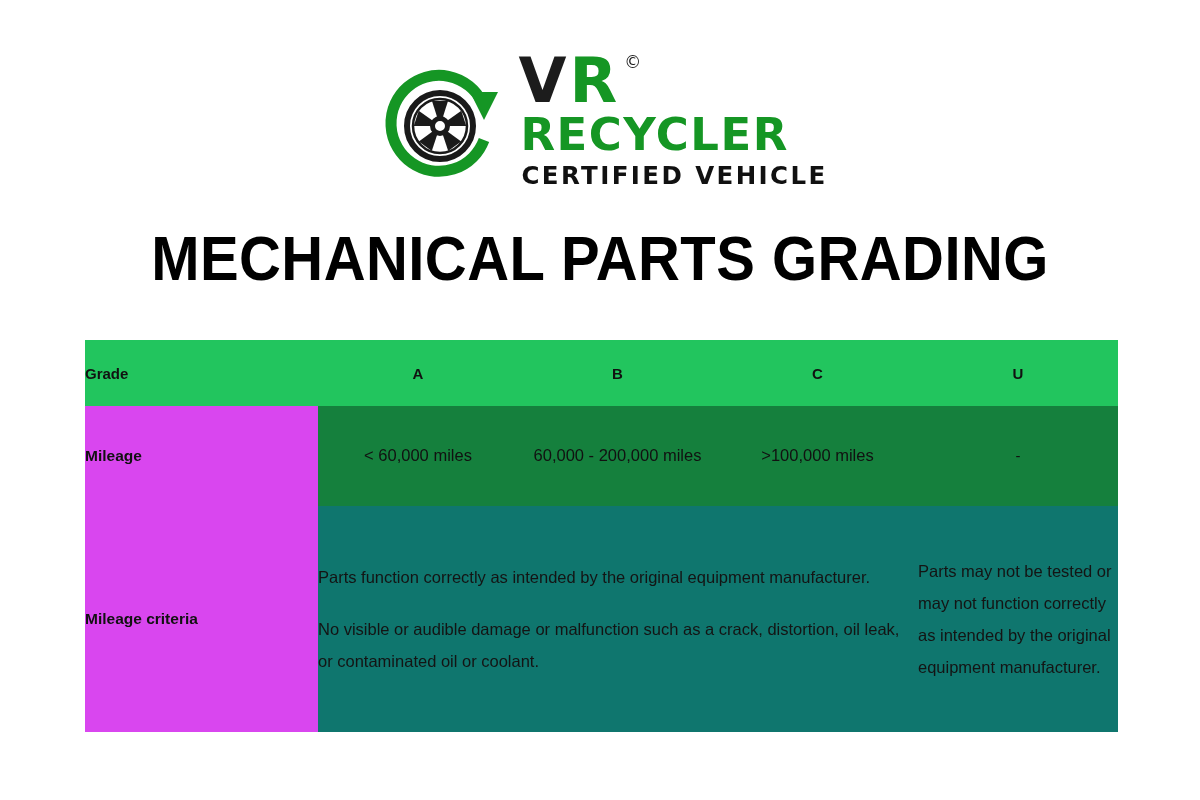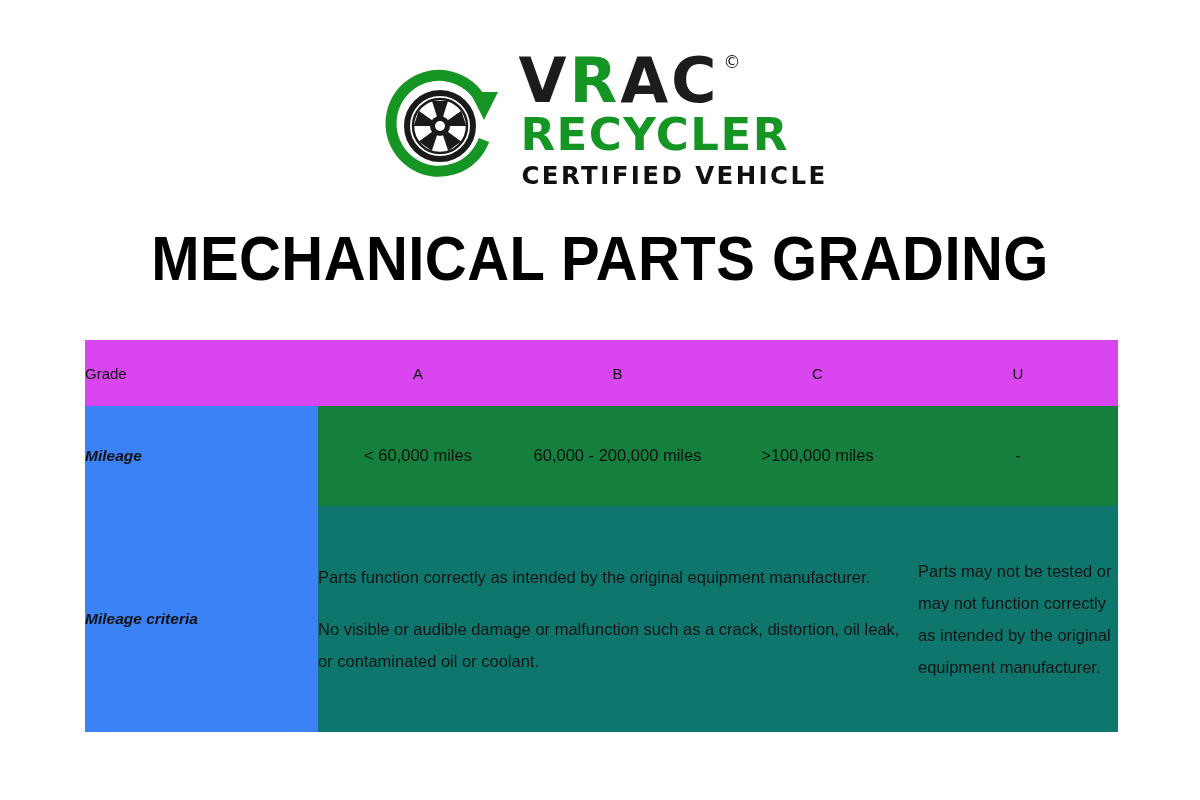--- a/index.html
+++ b/index.html
@@ -115,41 +115,40 @@
     border: 0;
   }
 
   .col-label   { width: 233px; }
   .col-a       { width: 200px; }
   .col-b       { width: 199px; }
   .col-c       { width: 201px; }
   .col-u       { width: 200px; }
 
   .hdr-cell {
-    background: #d946ef;
+    background: #22c55e;
     height: 66px;
     color: #111111;
-    font-weight: normal;
+    font-weight: bold;
     font-size: 15px;
     text-align: center;
   }
   .hdr-cell.label {
     text-align: left;
     padding-left: 13px;
   }
   .hdr-cell .hdr-txt { display: block; }
 
   .rowlabel-cell {
-    background: #3b82f6;
+    background: #d946ef;
     color: #111111;
     font-weight: bold;
     font-size: 15.5px;
     text-align: left;
     padding-left: 13px;
-    font-style: italic;
   }
   .mileage-row .rowlabel-cell { height: 100px; }
   .quality-row .rowlabel-cell { height: 226px; }
 
   .mil-cell {
     background: #15803d;
     height: 100px;
     text-align: center;
     font-size: 16.5px;
     color: #111111;
@@ -207,21 +206,20 @@
           <circle cx="-7.9" cy="10.9" r="2"></circle>
           <circle cx="-12.8" cy="-4.2" r="2"></circle>
         </g>
       </g>
     </svg>
 
     <div id="logo-words">
       <div id="logo-line1">
         <span>V</span>
           <span class="grn">R</span>
-          <span>AC</span>
           <span id="logo-copy">©</span>
       </div>
       <div id="logo-line3">RECYCLER</div>
       <div id="logo-line2">CERTIFIED VEHICLE</div>
     </div>
 
   </div>
 </div>
 
 <div id="page-title">MECHANICAL PARTS GRADING</div>

